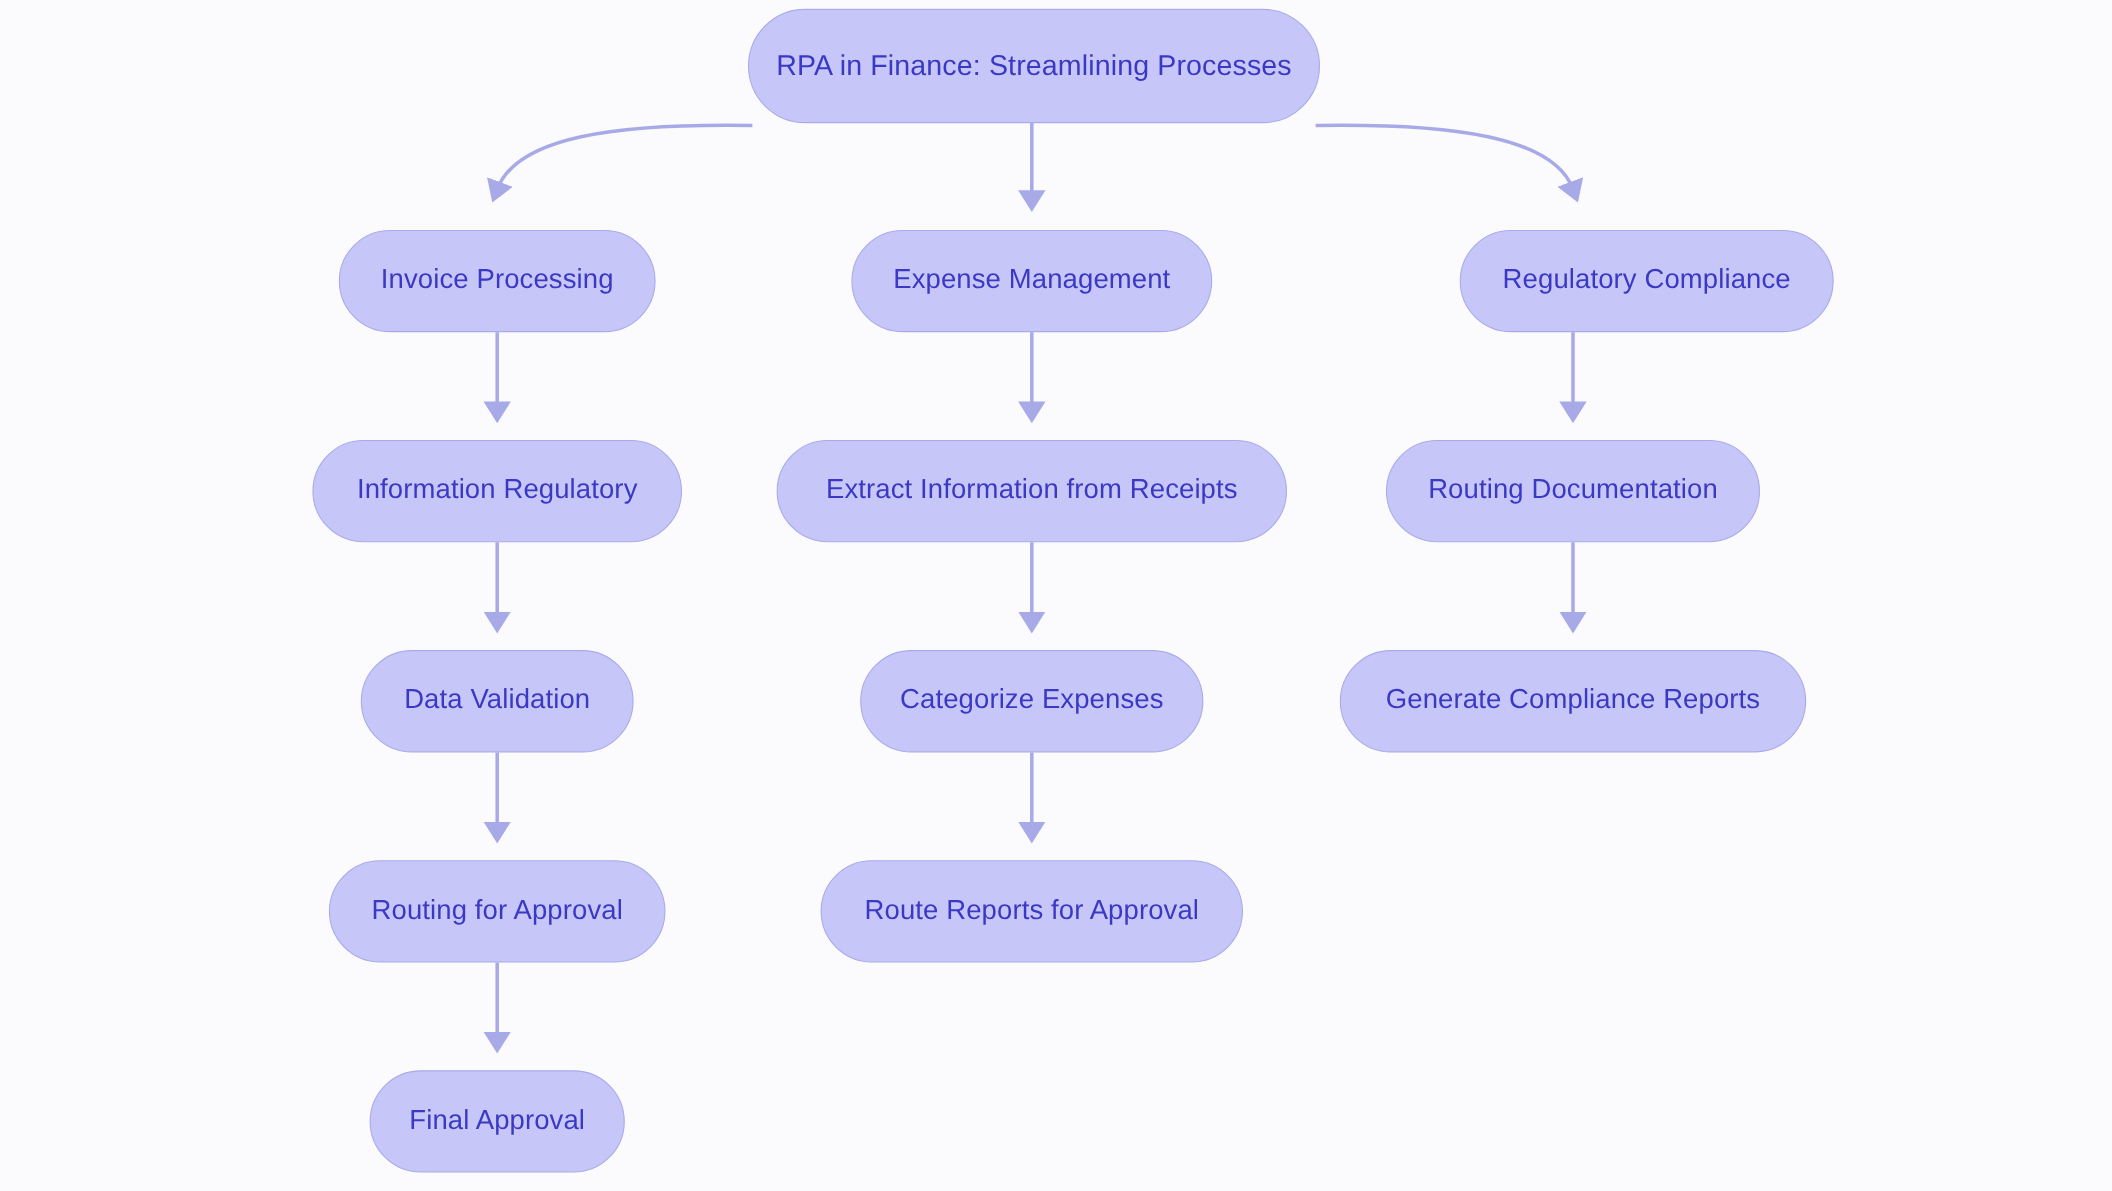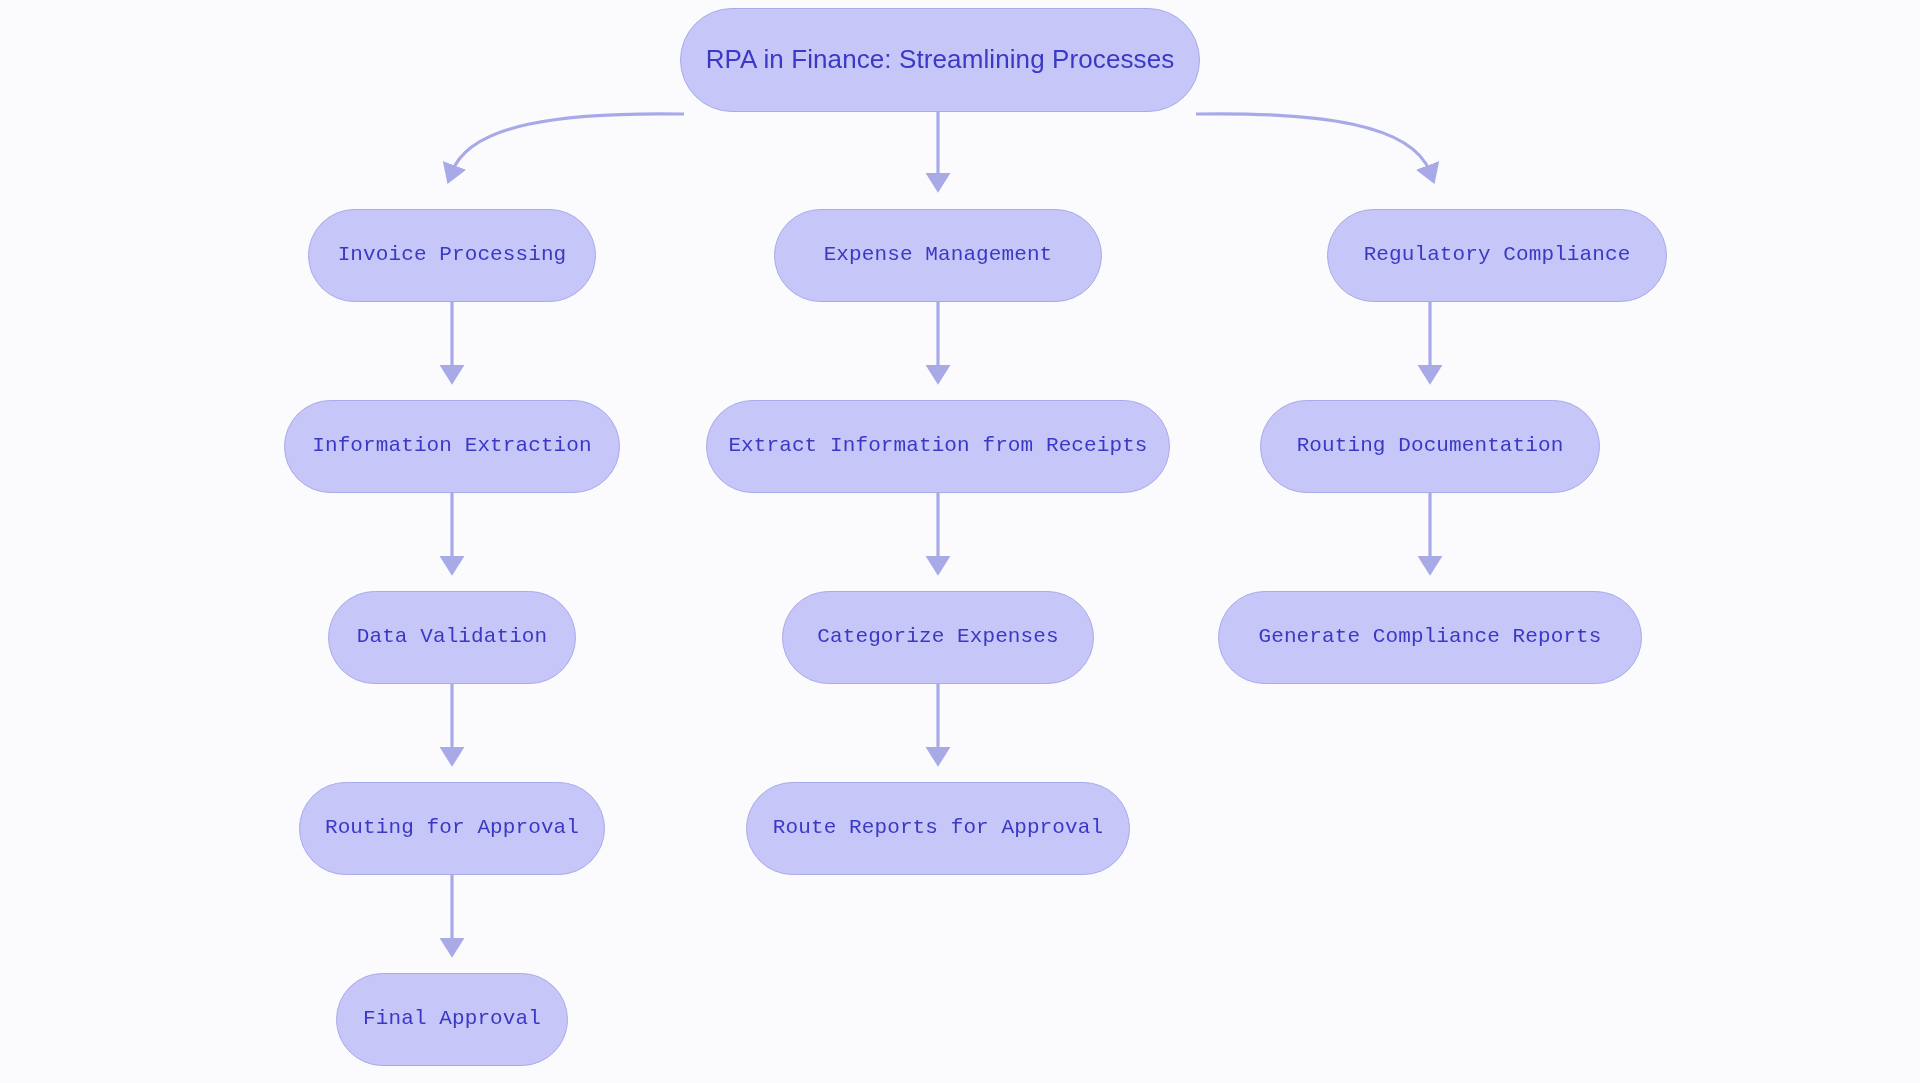--- a/index.html
+++ b/index.html
@@ -63,22 +63,21 @@
     line-height: 1;
     padding-bottom: 2px;
     text-align: center;
   }
 
   .node.root {
     font-size: 26px;
   }
 
   .node.step {
-    font-size: 21px;
-    font-family: Liberation Mono, monospace;
+    font-size: 25px;
   }
 </style>
 </head>
 <body>
 
 <div id="canvas">
 
   <svg id="edge-layer" viewBox="0 0 1920 1083" width="1920" height="1083" xmlns="http://www.w3.org/2000/svg">
     <defs>
       <marker id="arrowhead" markerWidth="9" markerHeight="9" refX="2.2" refY="4.5" orient="auto" markerUnits="strokeWidth">
@@ -109,21 +108,21 @@
 
     <div class="node root" style="left:680px; top:8px; width:520px; height:104px;">
       <span class="node-label">RPA in Finance: Streamlining Processes</span>
     </div>
 
     <div class="node step" style="left:308px; top:209px; width:288px; height:93px;">
       <span class="node-label">Invoice Processing</span>
     </div>
 
     <div class="node step" style="left:284px; top:400px; width:336px; height:93px;">
-      <span class="node-label">Information Extraction</span>
+      <span class="node-label">Information Regulatory</span>
     </div>
 
     <div class="node step" style="left:328px; top:591px; width:248px; height:93px;">
       <span class="node-label">Data Validation</span>
     </div>
 
     <div class="node step" style="left:299px; top:782px; width:306px; height:93px;">
       <span class="node-label">Routing for Approval</span>
     </div>
 

